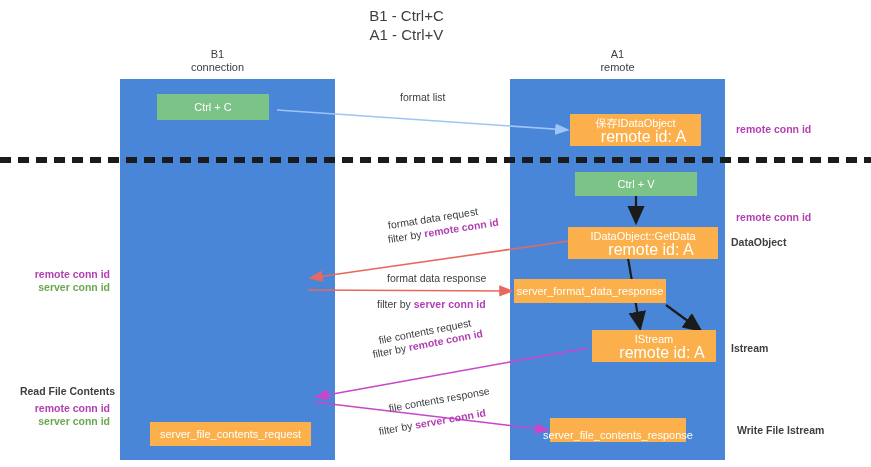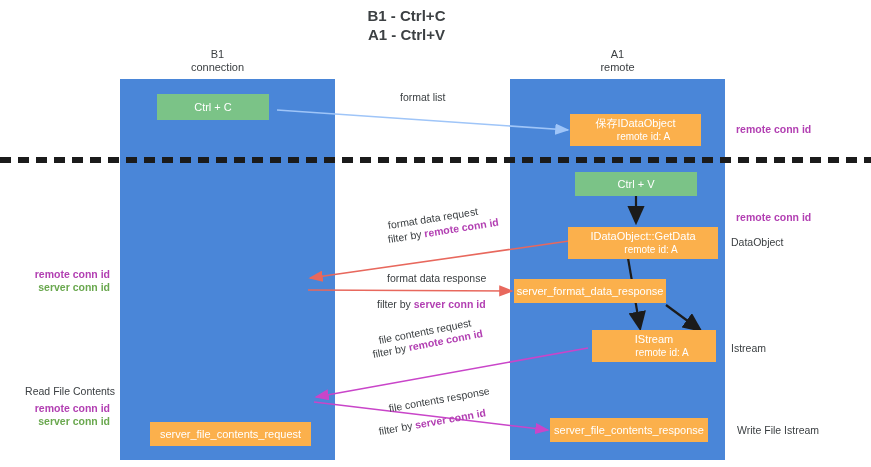--- a/index.html
+++ b/index.html
@@ -8,48 +8,48 @@
     background:#ffffff;
     font-family:"Liberation Sans","DejaVu Sans",sans-serif;
     position:relative;overflow:hidden;
     -webkit-font-smoothing:antialiased;
   }
   #stage{position:absolute;left:0;top:0;width:871px;height:467px;}
   #svg-layer{position:absolute;left:0;top:0;width:871px;height:467px;pointer-events:none;}
 
   .title{
     position:absolute;left:0;top:6px;width:813px;
-    text-align:center;color:#3c4043;font-size:15px;line-height:19px;font-weight:bold;
+    text-align:center;color:#3c4043;font-size:15px;line-height:19px;
   }
 
   .col-head{
     position:absolute;text-align:center;color:#3c4043;
     font-size:11px;line-height:13px;
   }
 
   .lane{
     position:absolute;background:#4a86d8;
   }
 
   .node{
     position:absolute;box-sizing:border-box;
     display:flex;flex-direction:column;align-items:center;justify-content:center;
     color:#ffffff;font-size:11px;line-height:13px;text-align:center;
   }
   .node.green{background:#7bc387;}
   .node.orange{background:#fbb04c;}
-  .node .l2{font-size:10px;padding-left:16px;}
+  .node .l2{font-size:16px;padding-left:16px;}
 
   .lbl{
     position:absolute;font-size:10.5px;line-height:13px;color:#3c4043;
     white-space:nowrap;
   }
   .lbl.purple{color:#b23fb2;font-weight:bold;}
   .lbl.green{color:#6aa84f;font-weight:bold;}
-  .lbl.dark{color:#3c4043;}
+  .lbl.dark{color:#3c4043;font-weight:bold;}
   .lbl.right{text-align:right;}
   .lbl .pp{color:#b23fb2;font-weight:bold;}
   .rot-a{transform:rotate(-9deg);transform-origin:left bottom;}
   .rot-b{transform:rotate(-11deg);transform-origin:left bottom;}
   .rot-c{transform:rotate(-10deg);transform-origin:left bottom;}
 </style>
 </head>
 <body>
 
 <div id="stage">
@@ -131,21 +131,21 @@
 
   <div class="node orange" style="left:592px;top:330px;width:124px;height:32px;">
     <div>IStream</div>
     <div class="l2">remote id: A</div>
   </div>
 
   <div class="node orange" style="left:150px;top:386px;width:161px;height:24px;margin-top:36px;">
     <div>server_file_contents_request</div>
   </div>
 
-  <div class="node orange" style="left:550px;top:418px;width:158px;height:24px;">
+  <div class="node orange" style="left:550px;top:418px;width:136px;height:24px;justify-content:flex-end;">
     <div>server_file_contents_response</div>
   </div>
 
   <div class="lbl" style="left:400px;top:91px;">format list</div>
 
   <div class="lbl rot-a" style="left:389px;top:219px;">format data request</div>
   <div class="lbl rot-a" style="left:389px;top:233px;">
     <span>filter by </span><span class="pp">remote conn id</span>
   </div>
 

